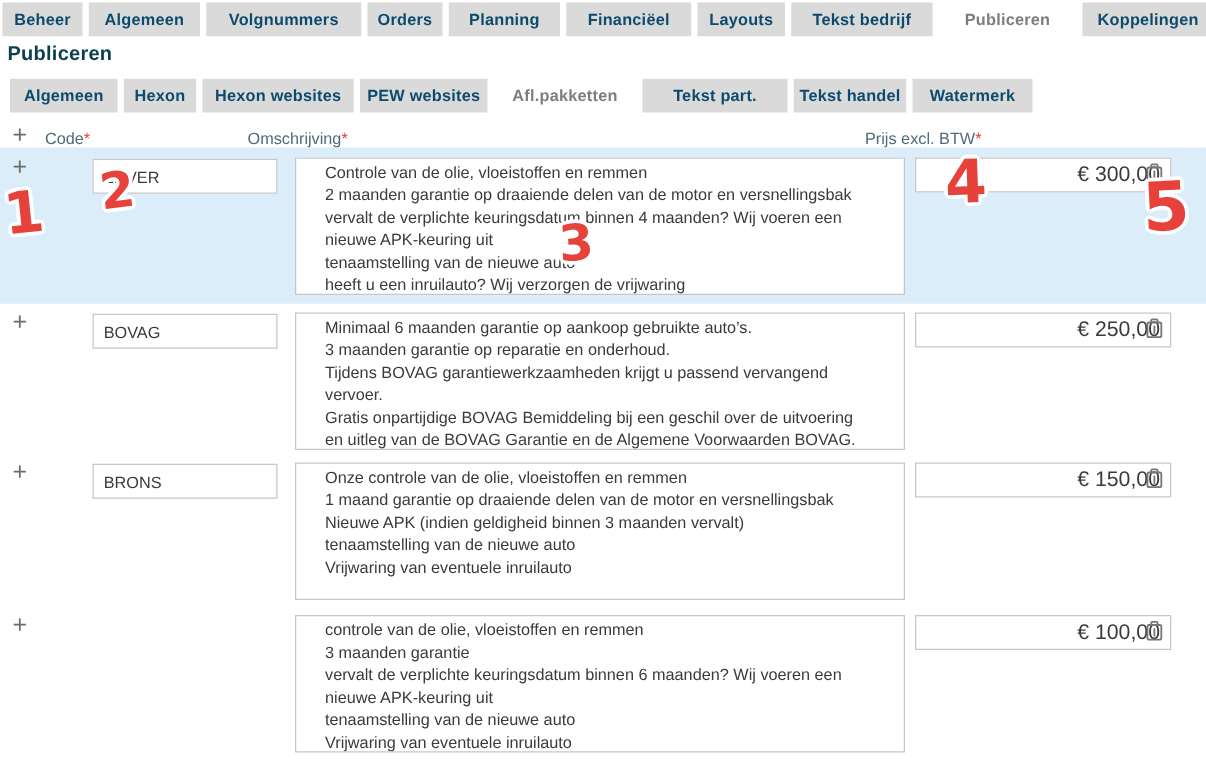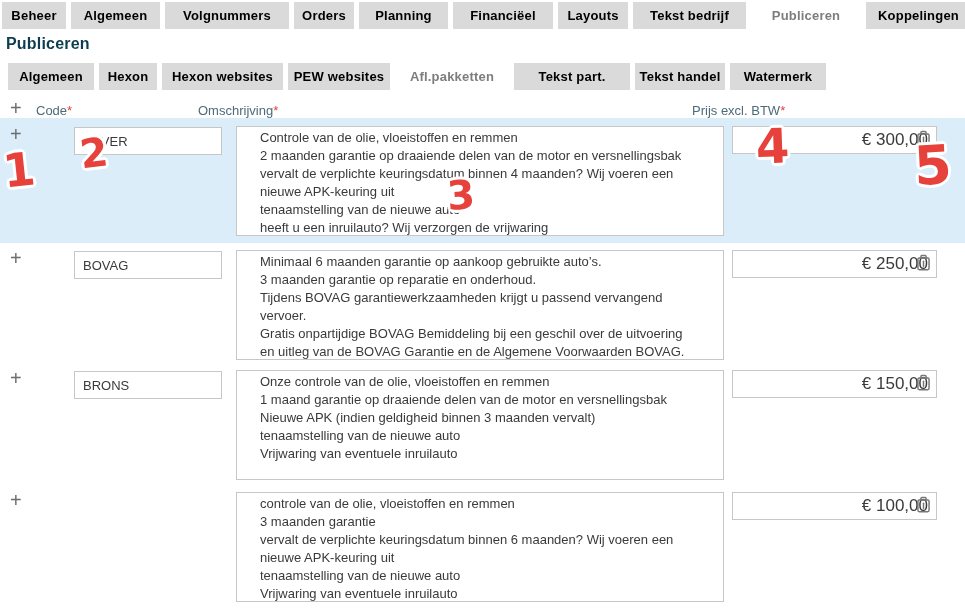--- a/index.html
+++ b/index.html
@@ -7,21 +7,21 @@
     width:965px;height:610px;background:#fff;overflow:hidden;position:relative;
     font-family:"Liberation Sans", sans-serif;
   }
   .stage{position:absolute;left:0;top:0;width:965px;height:610px;}
 
   
   .tabbar{position:absolute;display:flex;gap:5px;}
   #main-tabs{left:2px;top:2px;}
   #sub-tabs{left:8px;top:63px;}
   .tab{
-    height:27px;background:var(--tab-bg,#dadada);color:#000000;font-weight:bold;
+    height:27px;background:var(--tab-bg,#dadada);color:#0c4a6e;font-weight:bold;
     font-size:13px;letter-spacing:.2px;display:flex;align-items:center;justify-content:center;
     box-sizing:border-box;flex:0 0 auto;cursor:pointer;white-space:nowrap;
   }
   .tab.active{background:var(--active-tab-bg,#fff);color:#7d7d7d;}
 
   .page-title{
     position:absolute;left:6px;top:35px;margin:0;font-size:16px;font-weight:bold;
     color:var(--title-color,#0d3d4f);letter-spacing:.2px;
   }
 

